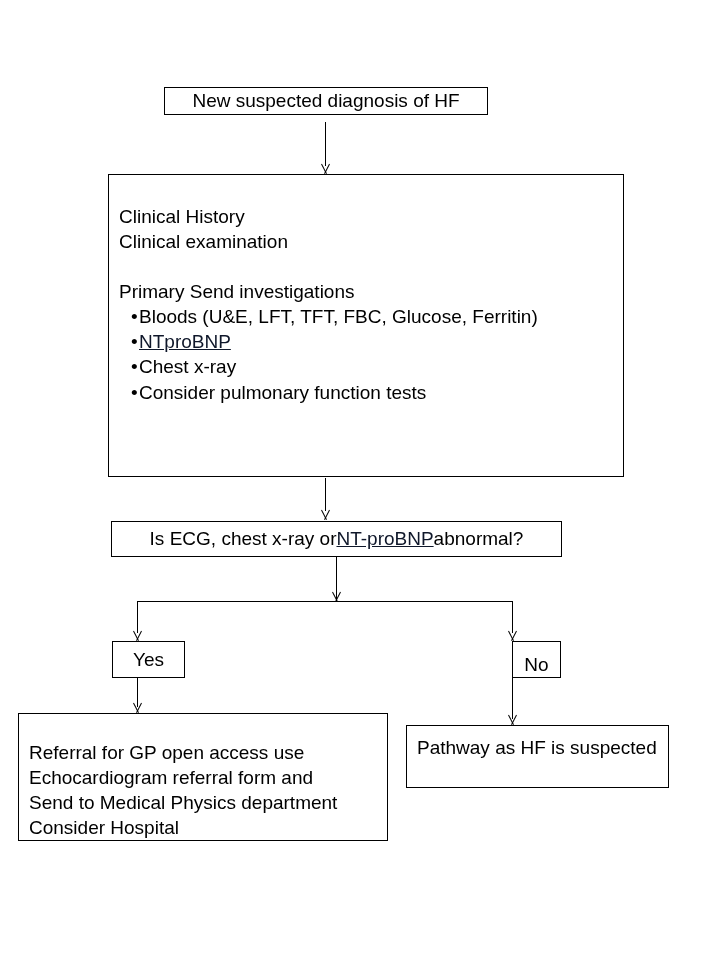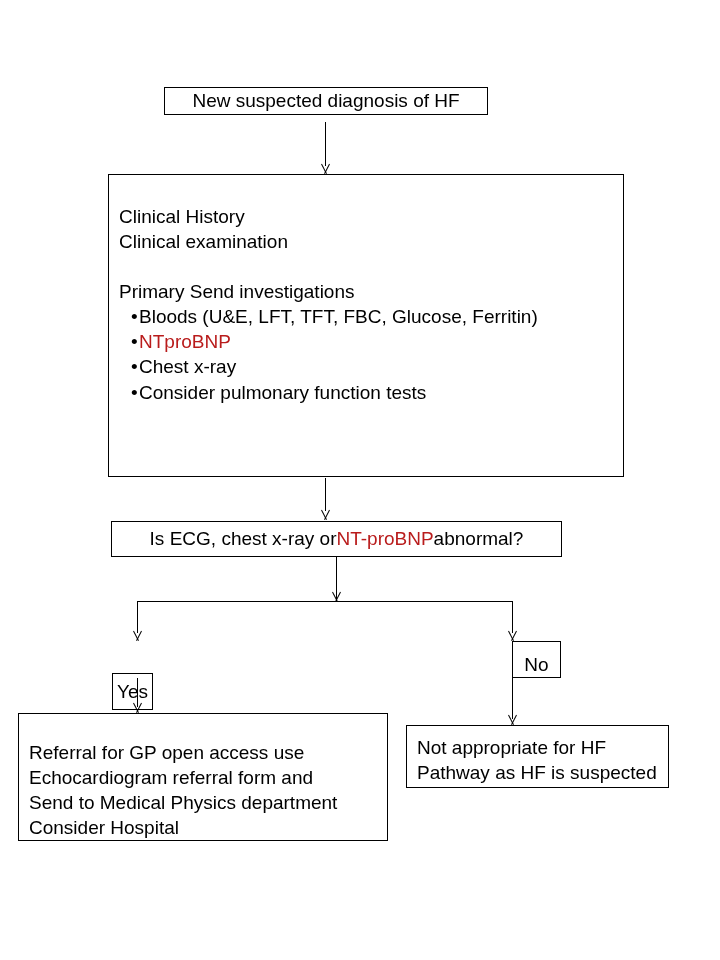--- a/index.html
+++ b/index.html
@@ -59,23 +59,22 @@
   }
   #box-decision {
     left: 111px;
     top: 521px;
     width: 451px;
     height: 36px;
   }
   #box-yes {
     left: 112px;
     top: 641px;
-    width: 41px;
+    width: 73px;
     height: 37px;
-    margin-top: 32px;
   }
   #box-no {
     left: 512px;
     top: 641px;
     width: 49px;
     height: 37px;
     align-items: flex-end;
   }
   #box-referral {
     left: 18px;
@@ -109,21 +108,22 @@
   }
   .bullets li::before {
     content: "\2022";
     display: inline-block;
     width: 0;
     margin-left: -8px;
     position: relative;
     left: -8px;
   }
   .link {
-    color: #b91c1c;
+    color: #0f172a;
+    text-decoration: underline;
   }
 
   
   .vline {
     position: absolute;
     width: 1.3px;
     background: #000000;
   }
   .hline {
     position: absolute;
@@ -212,17 +212,16 @@
   <div class="chev" style="left:507px; top:715px;"></div>
 
   <div class="box box-left" id="box-referral">
     <div class="text-line pad-l">Referral for GP open access use</div>
     <div class="text-line pad-l">Echocardiogram referral form and</div>
     <div class="text-line pad-l">Send to Medical Physics department</div>
     <div class="text-line pad-l">Consider Hospital</div>
   </div>
 
   <div class="box box-left" id="box-notappropriate">
-    <div class="text-line pad-l">Not appropriate for HF</div>
     <div class="text-line pad-l">Pathway as HF is suspected</div>
   </div>
 
 </div>
 
 </body></html>

